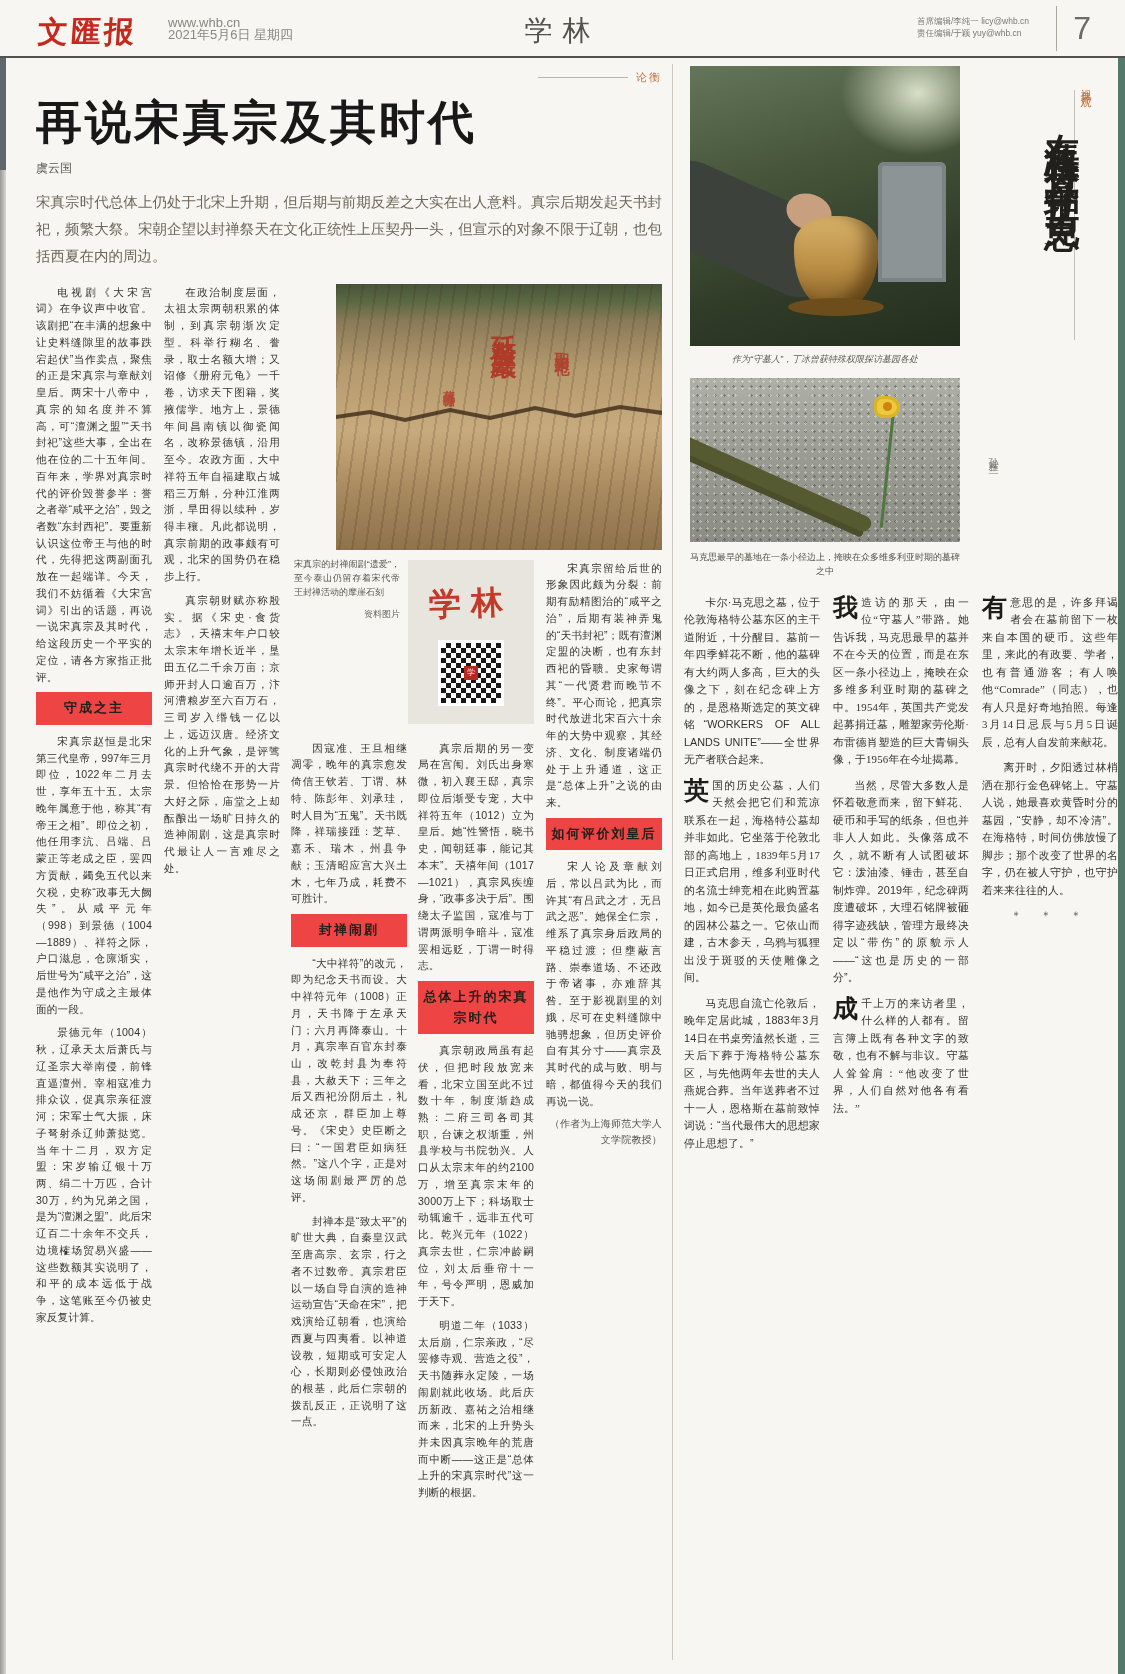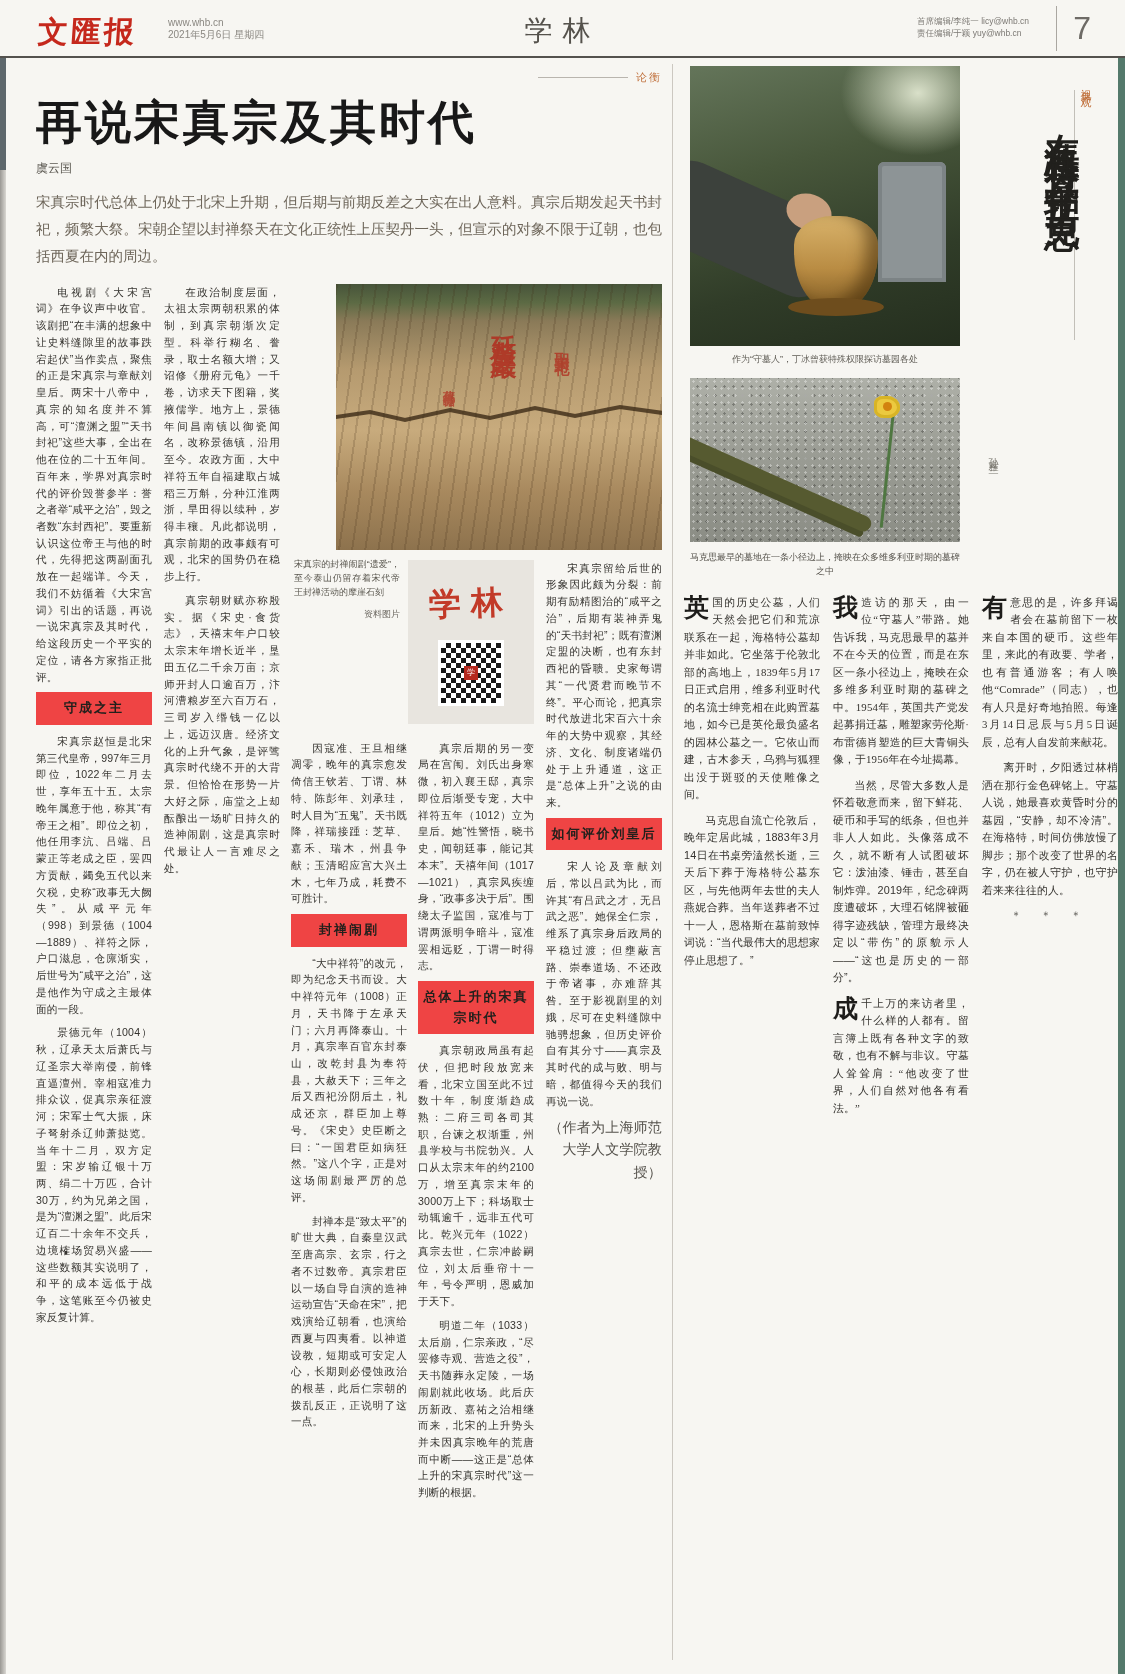--- a/index.html
+++ b/index.html
@@ -9,21 +9,21 @@
   
   .edge-left{position:absolute;left:0;top:0;width:6px;height:100%;
     background:linear-gradient(90deg,#9a9894,#d9d7d2);}
   .edge-left-dark{position:absolute;left:0;top:0;width:6px;height:170px;background:#5e686c;}
   .edge-right{position:absolute;right:0;top:0;width:7px;height:100%;background:#54796b;}
   
   .header{position:absolute;left:0;top:0;width:1125px;height:56px;
     border-bottom:2px solid #54524e;background:#f7f6f2;}
   .masthead{position:absolute;left:38px;top:12px;font-family:"Liberation Serif",serif;
     font-weight:bold;font-size:30px;color:#c5281c;letter-spacing:3px;transform:skewX(-4deg);}
-  .mast-sub{position:absolute;left:168px;top:17px;font-size:10px;line-height:12px;color:#8a8781;}
+  .mast-sub{position:absolute;left:168px;top:17px;font-size:13px;line-height:12px;color:#8a8781;}
   .section-name{position:absolute;left:0;top:12px;width:1125px;text-align:center;
     font-family:"Liberation Serif",serif;font-size:28px;color:#55524c;letter-spacing:10px;}
   .editors{position:absolute;right:96px;top:15px;font-size:8.5px;line-height:12px;
     color:#7c7974;text-align:left;}
   .pagenum{position:absolute;right:34px;top:6px;font-size:32px;color:#6e6b66;
     border-left:1px solid #aaa7a1;padding:4px 0 4px 16px;}
   
   .main-art{position:absolute;left:36px;top:64px;width:626px;}
   .labelrow{display:flex;justify-content:flex-end;align-items:center;height:18px;margin-top:4px;}
   .labelrow .rule{width:90px;height:1px;background:#b9b5ae;margin-right:8px;}
@@ -36,21 +36,21 @@
   .col{position:absolute;width:116px;font-size:10.6px;line-height:1.58;color:#35332f;
     text-align:justify;letter-spacing:.2px;}
   .col p{margin:0 0 7px 0;text-indent:2em;}
   .c1{left:0;top:0;height:1368px;}
   .c2{left:128px;top:0;height:1368px;}
   .c3{left:255px;top:456px;height:912px;}
   .c4{left:382px;top:456px;height:912px;}
   .c5{left:510px;top:276px;height:1092px;}
   .subhead{background:#ef4444;color:#22201c;font-weight:bold;font-size:13px;
     text-align:center;padding:6px 0;margin:6px 0 8px 0;letter-spacing:2px;text-indent:0;}
-  .author-note{text-indent:0 !important;text-align:right;font-size:14px;color:#55524c;margin-top:10px;}
+  .author-note{text-indent:0 !important;text-align:right;font-size:10px;color:#55524c;margin-top:10px;}
   
   .photo-cliff{position:absolute;left:300px;top:0;width:326px;height:266px;overflow:hidden;
     background:linear-gradient(180deg,#47543a 0%,#5c6a44 7%,#8a7a58 14%,#b59a6f 32%,#c8ab7d 55%,#a8895e 78%,#8d724d 100%);}
   .cliff-streaks{position:absolute;inset:0;
     background:repeating-linear-gradient(98deg,rgba(63,42,20,.18) 0 2px,rgba(0,0,0,0) 2px 13px);}
   .cliff-crack{position:absolute;left:-6px;top:118px;width:340px;height:26px;}
   .insc{position:absolute;writing-mode:vertical-rl;font-family:"Liberation Serif",serif;
     color:#b03222;font-weight:bold;opacity:.9;}
   .insc1{left:150px;top:30px;font-size:26px;letter-spacing:6px;}
   .insc2{left:216px;top:56px;font-size:15px;letter-spacing:3px;opacity:.8;}
@@ -92,21 +92,21 @@
     background-image:radial-gradient(rgba(255,255,255,.35) 1px,rgba(0,0,0,0) 1.4px),
                      radial-gradient(rgba(40,40,36,.35) 1px,rgba(0,0,0,0) 1.4px);
     background-size:7px 7px,9px 9px;background-position:0 0,3px 4px;}
   .grave-branch{position:absolute;left:-30px;top:96px;width:220px;height:16px;background:#565a30;
     transform:rotate(24deg);border-radius:8px;box-shadow:0 10px 0 -4px #4a4e2a;}
   .daffodil-stem{position:absolute;left:196px;top:30px;width:3px;height:120px;background:#4f7741;
     transform:rotate(6deg);}
   .daffodil{position:absolute;left:184px;top:18px;width:26px;height:22px;background:#e8c javascript;
     background:#ecc93f;border-radius:40% 60% 55% 45%;box-shadow:inset 0 0 0 3px #d8b426;}
   .daffodil-core{position:absolute;left:193px;top:24px;width:9px;height:9px;background:#d2820f;border-radius:50%;}
-  .rcap{position:absolute;font-size:9px;color:#5f5c55;line-height:1.6;}
+  .rcap{position:absolute;font-size:9px;color:#5f5c55;line-height:1.6;font-style:italic;}
   .rcap1{left:6px;top:288px;width:270px;text-align:center;}
   .rcap2{left:6px;top:486px;width:270px;text-align:center;font-style:normal;color:#56534c;}
   
   .rtitle-block{position:absolute;left:290px;top:0;width:144px;height:522px;}
   .rt-rule{position:absolute;left:100px;top:26px;width:1px;height:250px;background:#c2bfb8;}
   .rt-label{position:absolute;left:104px;top:16px;writing-mode:vertical-rl;font-size:11px;
     color:#c0703c;letter-spacing:4px;}
   .rt-title{position:absolute;right:36px;top:42px;height:472px;writing-mode:vertical-rl;
     font-size:35px;font-weight:bold;color:#21201d;letter-spacing:7px;line-height:1.15;}
   .rt-byline{position:absolute;left:12px;top:386px;writing-mode:vertical-rl;font-size:10px;
@@ -235,20 +235,21 @@
 
     <div class="rtitle-block">
       <div class="rt-rule"></div>
       <div class="rt-label">视界观</div>
       <div class="rt-title">在海格特公墓『守护』马克思</div>
       <div class="rt-byline">孙雅兰</div>
     </div>
 
     <div class="rbody">
       <div class="rcol">
+        <p class="en">卡尔·马克思之墓，位于伦敦海格特公墓东区的主干道附近，十分醒目。墓前一年四季鲜花不断，他的墓碑有大约两人多高，巨大的头像之下，刻在纪念碑上方的，是恩格斯选定的英文碑铭“WORKERS OF ALL LANDS UNITE”——全世界无产者联合起来。</p>
         <p class="dc">英国的历史公墓，人们天然会把它们和荒凉联系在一起，海格特公墓却并非如此。它坐落于伦敦北部的高地上，1839年5月17日正式启用，维多利亚时代的名流士绅竞相在此购置墓地，如今已是英伦最负盛名的园林公墓之一。它依山而建，古木参天，乌鸦与狐狸出没于斑驳的天使雕像之间。</p>
         <p>马克思自流亡伦敦后，晚年定居此城，1883年3月14日在书桌旁溘然长逝，三天后下葬于海格特公墓东区，与先他两年去世的夫人燕妮合葬。当年送葬者不过十一人，恩格斯在墓前致悼词说：“当代最伟大的思想家停止思想了。”</p>
       </div>
       <div class="rcol">
         <p class="dc">我造访的那天，由一位“守墓人”带路。她告诉我，马克思最早的墓并不在今天的位置，而是在东区一条小径边上，掩映在众多维多利亚时期的墓碑之中。1954年，英国共产党发起募捐迁墓，雕塑家劳伦斯·布雷德肖塑造的巨大青铜头像，于1956年在今址揭幕。</p>
         <p>当然，尽管大多数人是怀着敬意而来，留下鲜花、硬币和手写的纸条，但也并非人人如此。头像落成不久，就不断有人试图破坏它：泼油漆、锤击，甚至自制炸弹。2019年，纪念碑两度遭破坏，大理石铭牌被砸得字迹残缺，管理方最终决定以“带伤”的原貌示人——“这也是历史的一部分”。</p>
         <p class="dc">成千上万的来访者里，什么样的人都有。留言簿上既有各种文字的致敬，也有不解与非议。守墓人耸耸肩：“他改变了世界，人们自然对他各有看法。”</p>
       </div>
       <div class="rcol">
         <p class="dc">有意思的是，许多拜谒者会在墓前留下一枚来自本国的硬币。这些年里，来此的有政要、学者，也有普通游客；有人唤他“Comrade”（同志），也有人只是好奇地拍照。每逢3月14日忌辰与5月5日诞辰，总有人自发前来献花。</p>

